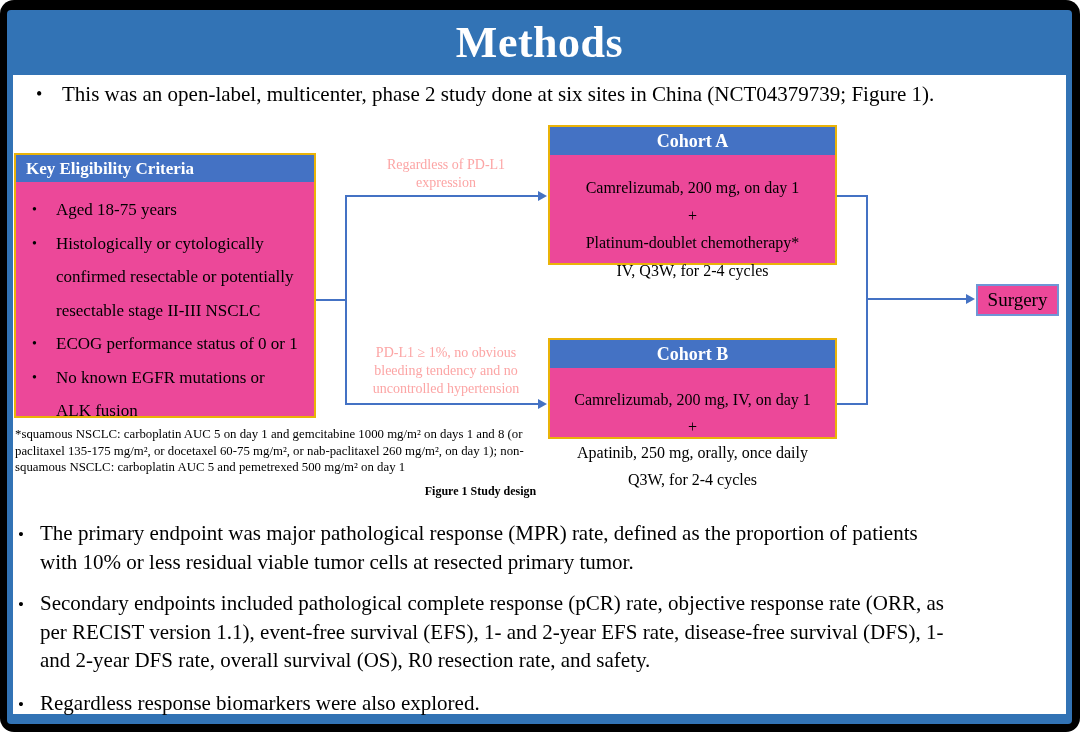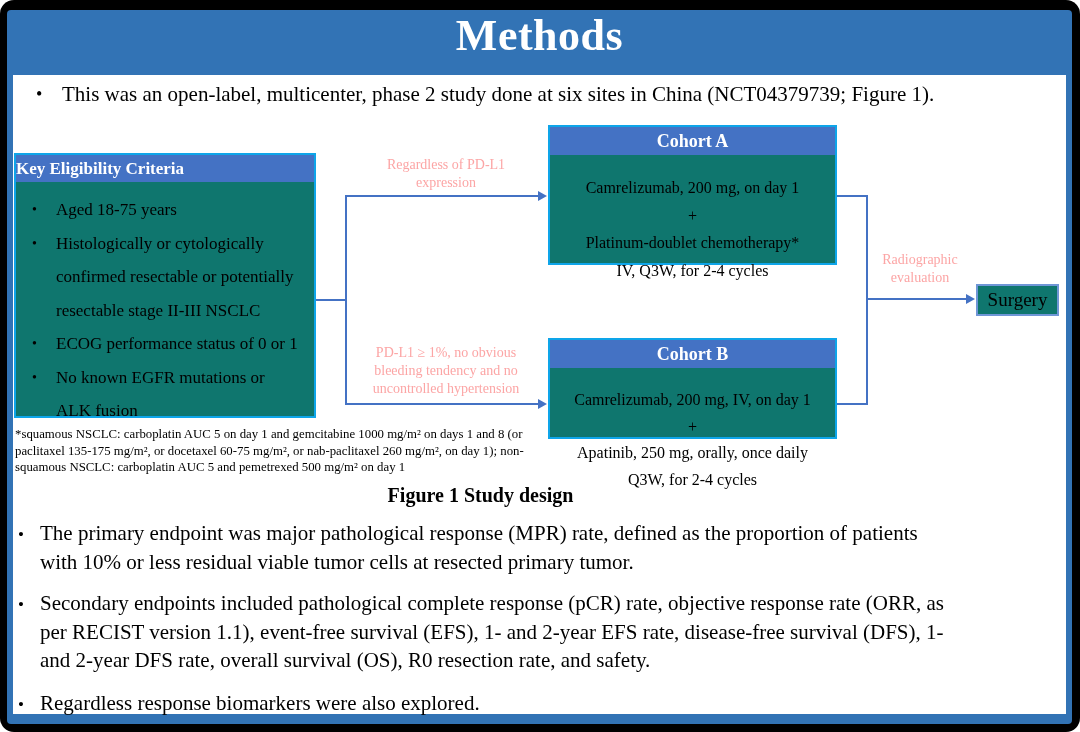--- a/index.html
+++ b/index.html
@@ -3,43 +3,43 @@
 <meta charset="utf-8">
 <style>
   * { margin:0; padding:0; box-sizing:border-box; }
   html,body { width:1080px; height:732px; background:#fff; }
   body { font-family:"Liberation Serif","DejaVu Serif",serif; position:relative; overflow:hidden; }
 
   .frame { position:absolute; inset:0; background:#000; border-radius:14px; }
   .slide-bg { position:absolute; left:7px; top:10px; width:1065px; height:714px; background:#3273B5; border-radius:4px; }
   .content-area { position:absolute; left:13px; top:75px; width:1053px; height:639px; background:#fff; }
 
-  .header-band { position:absolute; left:7px; top:10px; width:1065px; height:65px; display:flex; justify-content:center; }
+  .header-band { position:absolute; left:7px; top:10px; width:1065px; height:65px; display:flex; align-items:center; justify-content:center; }
   .page-title { color:#fff; font-weight:bold; font-size:44px; letter-spacing:0.5px; }
 
   .layer { position:absolute; inset:0; }
 
   .bullet-row { position:absolute; display:flex; color:#000; }
   .bullet-dot { flex:0 0 auto; }
   .bullet-text { white-space:pre-line; }
 
   .intro { left:36px; top:82px; width:1010px; font-size:21px; }
   .intro .bullet-dot { width:26px; font-size:18px; padding-top:2px; }
 
   .main-bullet { left:18px; width:1044px; font-size:21px; line-height:28.5px; }
   .main-bullet .bullet-dot { width:22px; font-size:17px; padding-top:2px; }
   .mb2 { top:519px; }
   .mb3 { top:589px; }
   .mb4 { top:689px; }
 
   
-  .dbox { position:absolute; background:#0f766e; border:2px solid #0ea5e9; }
+  .dbox { position:absolute; background:#ec4899; border:2px solid #eab308; }
   .dbox-header { background:#4472C4; color:#fff; font-weight:bold; display:flex; align-items:center; }
   .elig-box { left:14px; top:153px; width:302px; height:265px; }
-  .elig-box .dbox-header { height:27px; font-size:17px; }
+  .elig-box .dbox-header { height:27px; font-size:17px; padding-left:10px; }
   .elig-list { list-style:none; padding:11px 6px 0 14px; }
   .elig-list li { position:relative; padding-left:26px; font-size:17px; line-height:33.5px; white-space:pre-line; }
   .elig-list li .li-dot { position:absolute; left:2px; top:0; font-size:14px; }
 
   .cohort-box { left:548px; width:289px; text-align:center; }
   .cohort-a { top:125px; height:140px; }
   .cohort-b { top:338px; height:101px; }
   .cohort-box .dbox-header { height:28px; font-size:18px; justify-content:center; }
   .cohort-lines { font-size:16px; padding-top:19px; }
   .cohort-a .cohort-lines div { line-height:27.5px; }
@@ -52,21 +52,21 @@
   .arrowhead { position:absolute; right:-8px; top:-4px; width:0; height:0;
                border-top:5px solid transparent; border-bottom:5px solid transparent; border-left:9px solid #4472C4; }
 
   .flow-label { position:absolute; text-align:center; font-size:14px; line-height:18px; white-space:pre-line; color:#fca5a5; }
   .lbl-top { left:350px; top:156px; width:192px; }
   .lbl-bottom { left:340px; top:344px; width:212px; }
   .lbl-radio { left:868px; top:251px; width:104px; }
 
   .footnote { position:absolute; left:15px; top:426px; width:540px; font-size:12.8px; line-height:16.5px; white-space:pre-line; color:#000; }
 
-  .fig-caption { position:absolute; left:0; top:484px; width:961px; text-align:center; font-weight:bold; font-size:20px; color:#000; }
+  .fig-caption { position:absolute; left:0; top:484px; width:961px; text-align:center; font-weight:bold; font-size:12px; color:#000; }
 </style>
 </head>
 <body>
 
 <div class="frame">
   <div class="slide-bg"></div>
   <div class="content-area"></div>
 
   <div class="header-band">
     <div class="page-title">Methods</div>
@@ -109,22 +109,20 @@
     <div class="line" style="left:866px; top:195px; width:2px; height:210px;"></div>
     <div class="line" style="left:866px; top:298px; width:101px; height:2px;">
         <span class="arrowhead"></span>
       </div>
 
     <div class="flow-label lbl-top">Regardless of PD-L1
 expression</div>
     <div class="flow-label lbl-bottom">PD-L1 ≥ 1%, no obvious
 bleeding tendency and no
 uncontrolled hypertension</div>
-    <div class="flow-label lbl-radio">Radiographic
-evaluation</div>
 
     <div class="dbox cohort-box cohort-a">
       <div class="dbox-header">Cohort A</div>
       <div class="cohort-lines">
         <div>Camrelizumab, 200 mg, on day 1</div>
         <div>+</div>
         <div>Platinum-doublet chemotherapy*</div>
         <div>IV, Q3W, for 2-4 cycles</div>
       </div>
     </div>

